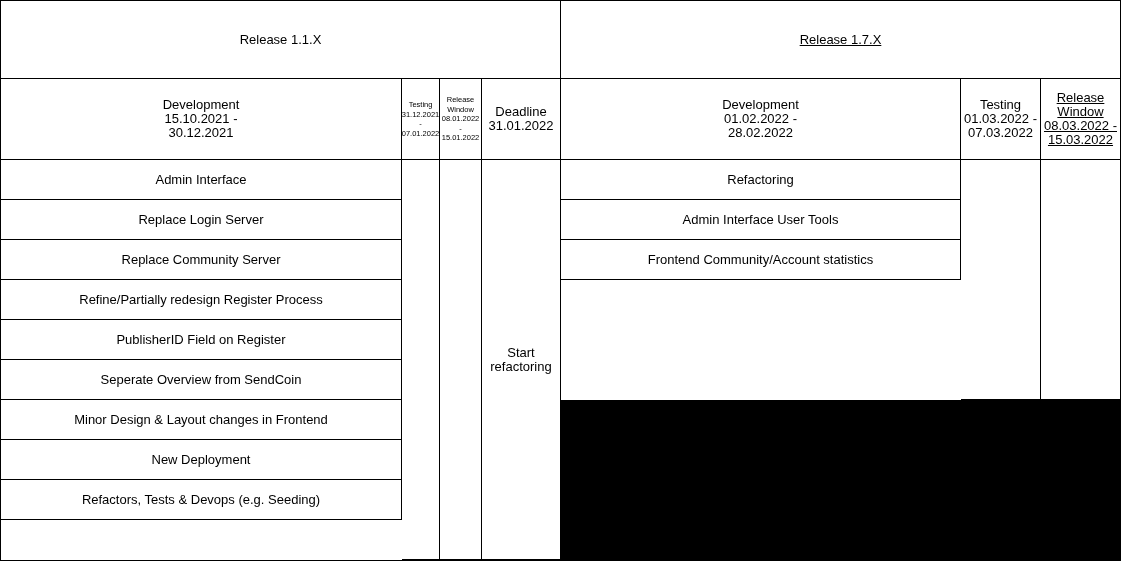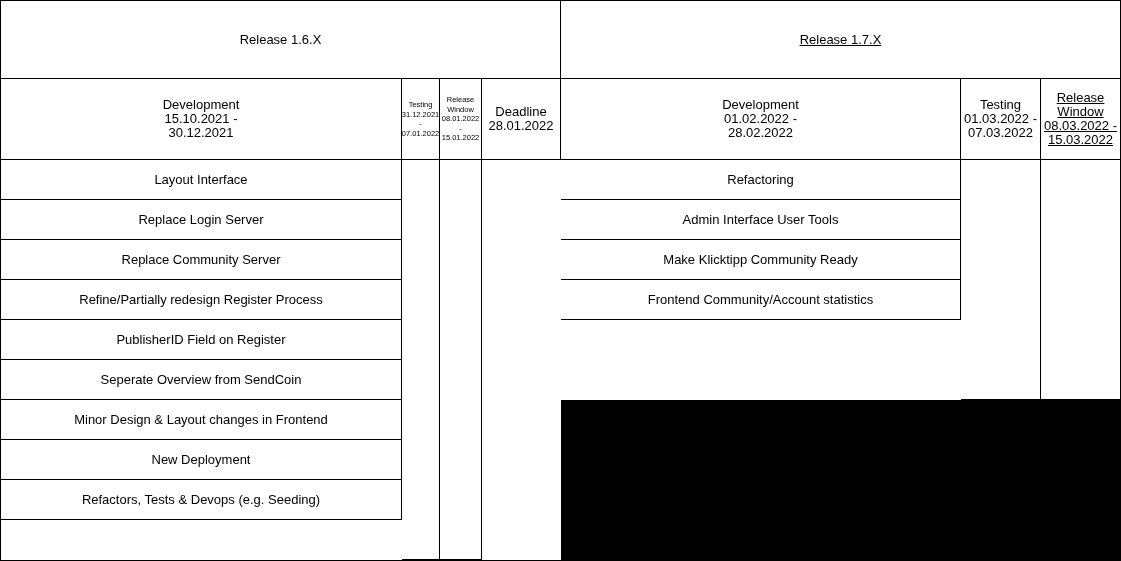--- a/index.html
+++ b/index.html
@@ -57,29 +57,29 @@
 
   .body-top { height: 321px; display: flex; flex: none; }
   .blackout { flex: 1; background: #000000; }
 </style>
 </head>
 <body>
 
 <div class="plan">
 
   <div class="half half-left">
-    <div class="cell release-header">Release 1.6.X</div>
+    <div class="cell release-header">Release 1.1.X</div>
 
     <div class="body">
 
       <div class="col col-dev16">
         <div class="cell phase">Development
 15.10.2021 -
 30.12.2021</div>
-        <div class="cell task">Layout Interface</div>
+        <div class="cell task">Admin Interface</div>
         <div class="cell task">Replace Login Server</div>
         <div class="cell task">Replace Community Server</div>
         <div class="cell task">Refine/Partially redesign Register Process</div>
         <div class="cell task">PublisherID Field on Register</div>
         <div class="cell task">Seperate Overview from SendCoin</div>
         <div class="cell task">Minor Design &amp; Layout changes in Frontend</div>
         <div class="cell task">New Deployment</div>
         <div class="cell task">Refactors, Tests &amp; Devops (e.g. Seeding)</div>
       </div>
 
@@ -95,38 +95,39 @@
         <div class="cell phase small">Release
 Window
 08.01.2022
 -
 15.01.2022</div>
         <div class="cell fill"></div>
       </div>
 
       <div class="col col-dl16">
         <div class="cell phase">Deadline
-28.01.2022</div>
+31.01.2022</div>
+        <div class="cell fill">Start
+refactoring</div>
       </div>
 
     </div>
   </div>
 
   <div class="half half-right">
     <div class="cell release-header no-right">Release 1.7.X</div>
 
     <div class="body-top">
 
       <div class="col col-dev17">
         <div class="cell phase">Development
 01.02.2022 -
 28.02.2022</div>
         <div class="cell task">Refactoring</div>
         <div class="cell task">Admin Interface User Tools</div>
-        <div class="cell task">Make Klicktipp Community Ready</div>
         <div class="cell task">Frontend Community/Account statistics</div>
       </div>
 
       <div class="col col-test17">
         <div class="cell phase">Testing
 01.03.2022 -
 07.03.2022</div>
         <div class="cell fill"></div>
       </div>
 

